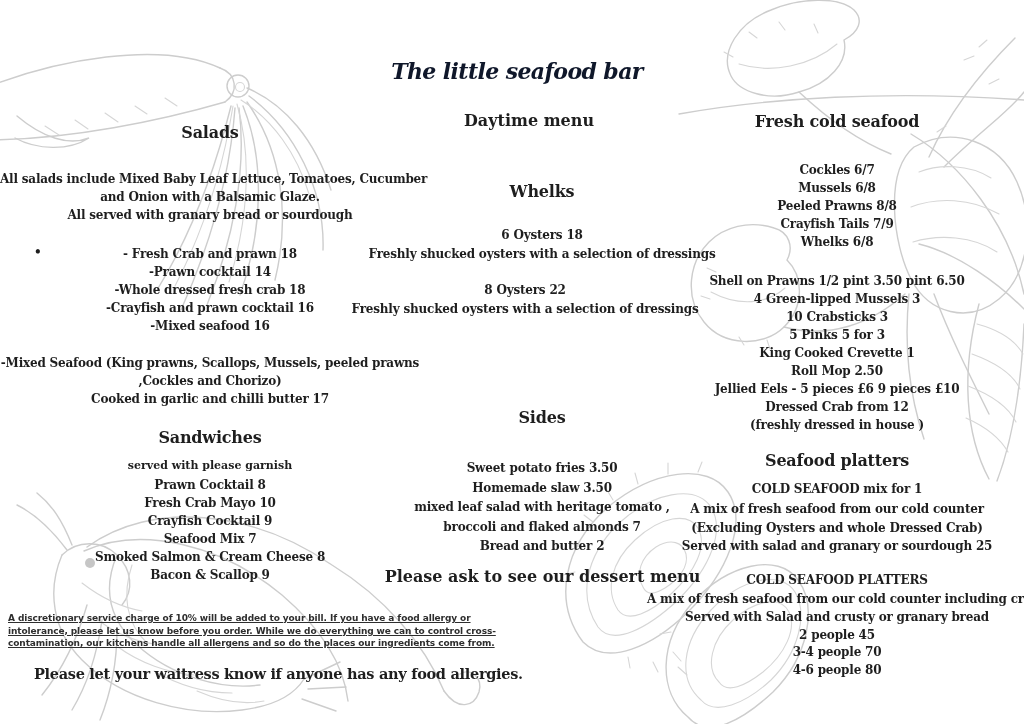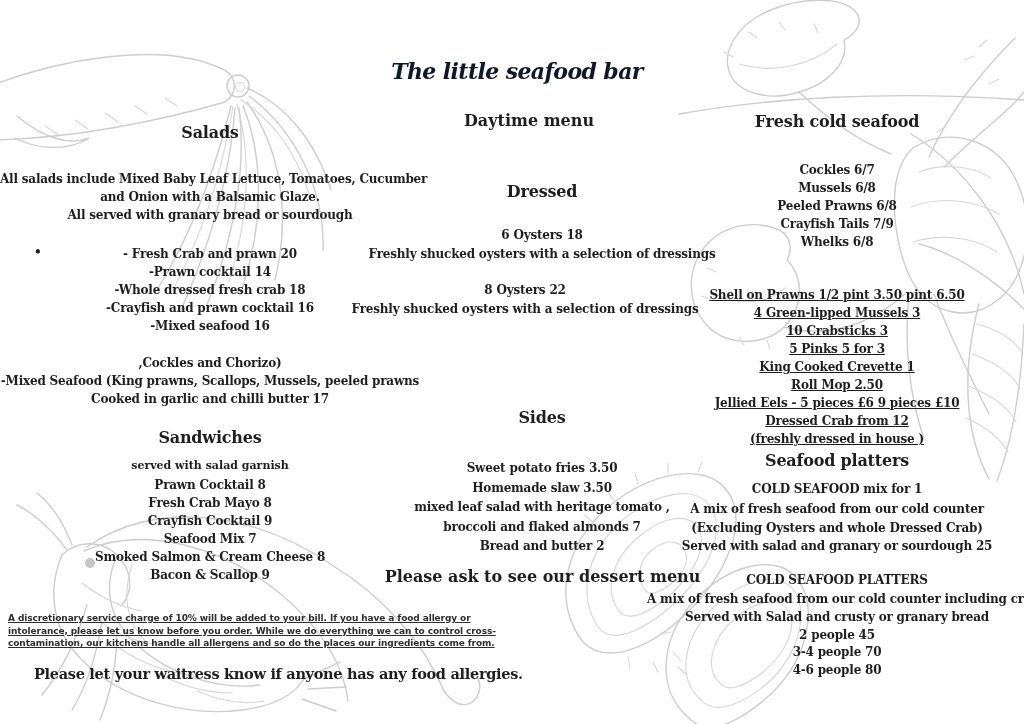--- a/index.html
+++ b/index.html
@@ -134,51 +134,51 @@
   <div class="txt ctr subtitle" style="left:379px; top:111px; width:300px;">Daytime menu</div>
 
   <div class="txt ctr h2" style="left:60px; top:123px; width:300px;">Salads</div>
   <div class="txt ctr b12 lines" style="left:0px; top:170px; width:420px; line-height:18px;">
       <div>All salads include Mixed Baby Leaf Lettuce, Tomatoes,  Cucumber</div>
       <div>and Onion with a Balsamic Glaze.</div>
       <div>All served with granary bread  or sourdough</div>
     </div>
   <div class="txt b12" style="left:34px; top:245px;">•</div>
   <div class="txt ctr b12 lines" style="left:15px; top:245px; width:390px; line-height:18px;">
-      <div>-  Fresh Crab and prawn 20</div>
+      <div>-  Fresh Crab and prawn 18</div>
       <div>-Prawn cocktail 14</div>
       <div>-Whole dressed fresh crab 18</div>
       <div>-Crayfish and prawn cocktail 16</div>
       <div>-Mixed seafood 16</div>
     </div>
   <div class="txt ctr b12 lines" style="left:0px; top:354px; width:420px; line-height:18px;">
+      <div>-Mixed Seafood (King prawns, Scallops, Mussels, peeled prawns</div>
       <div>,Cockles and Chorizo)</div>
-      <div>-Mixed Seafood (King prawns, Scallops, Mussels, peeled prawns</div>
       <div>Cooked in garlic and chilli butter  17</div>
     </div>
 
   <div class="txt ctr h2" style="left:60px; top:428px; width:300px;">Sandwiches</div>
-  <div class="txt ctr small" style="left:60px; top:459px; width:300px;">served with salad garnish</div>
+  <div class="txt ctr small" style="left:60px; top:459px; width:300px;">served with please garnish</div>
   <div class="txt ctr b12 lines" style="left:35px; top:476px; width:350px; line-height:18px;">
       <div>Prawn Cocktail  8</div>
-      <div>Fresh Crab Mayo  8</div>
+      <div>Fresh Crab Mayo  10</div>
       <div>Crayfish Cocktail 9</div>
       <div>Seafood Mix 7</div>
       <div>Smoked Salmon &amp; Cream Cheese 8</div>
       <div>Bacon &amp; Scallop  9</div>
     </div>
 
   <div class="txt ctr disclaimer lines" style="left:8px; top:612px; width:440px;text-decoration:underline;">
       <div>A discretionary service charge of 10% will be added to your bill. If you have a food allergy or</div>
       <div>intolerance, please let us know before you order. While we do everything we can to control cross-</div>
       <div>contamination, our kitchens handle all allergens and so do the places our ingredients come from.</div>
     </div>
   <div class="txt note nw" style="left:34px; top:665px;">Please let your waitress know if anyone has any food allergies.</div>
 
-  <div class="txt ctr h2" style="left:392px; top:182px; width:300px;">Dressed</div>
+  <div class="txt ctr h2" style="left:392px; top:182px; width:300px;">Whelks</div>
   <div class="txt ctr b12" style="left:367px; top:226px; width:350px; line-height:18.5px;">
     <div class="nw">6 Oysters 18</div>
     <div class="nw">Freshly shucked oysters with a selection of dressings</div>
   </div>
   <div class="txt ctr b12" style="left:350px; top:281px; width:350px; line-height:18.5px;">
     <div class="nw">8 Oysters 22</div>
     <div class="nw">Freshly shucked oysters with a selection of dressings</div>
   </div>
 
   <div class="txt ctr h2" style="left:392px; top:408px; width:300px;">Sides</div>
@@ -188,25 +188,25 @@
       <div>mixed leaf salad with heritage tomato ,</div>
       <div>broccoli and flaked almonds 7</div>
       <div>Bread and butter 2</div>
     </div>
   <div class="txt ctr dessert nw" style="left:380px; top:567px; width:325px;">Please ask to see our dessert menu</div>
 
   <div class="txt ctr h2 nw" style="left:687px; top:112px; width:300px;">Fresh cold seafood</div>
   <div class="txt ctr b12 lines" style="left:687px; top:161px; width:300px; line-height:18px;">
       <div>Cockles 6/7</div>
       <div>Mussels 6/8</div>
-      <div>Peeled Prawns 6/8</div>
+      <div>Peeled Prawns 8/8</div>
       <div>Crayfish Tails 7/9</div>
       <div>Whelks  6/8</div>
     </div>
-  <div class="txt ctr b12 lines" style="left:662px; top:286px; width:350px; line-height:18px;text-decoration:underline;">
+  <div class="txt ctr b12 lines" style="left:662px; top:272px; width:350px; line-height:18px;">
       <div>Shell on Prawns 1/2 pint 3.50 pint 6.50</div>
       <div>4 Green-lipped Mussels  3</div>
       <div>10 Crabsticks  3</div>
       <div>5 Pinks 5 for  3</div>
       <div>King Cooked Crevette 1</div>
       <div>Roll Mop  2.50</div>
       <div>Jellied Eels - 5 pieces £6 9 pieces £10</div>
       <div>Dressed Crab from 12</div>
       <div>(freshly dressed in house )</div>
     </div>

